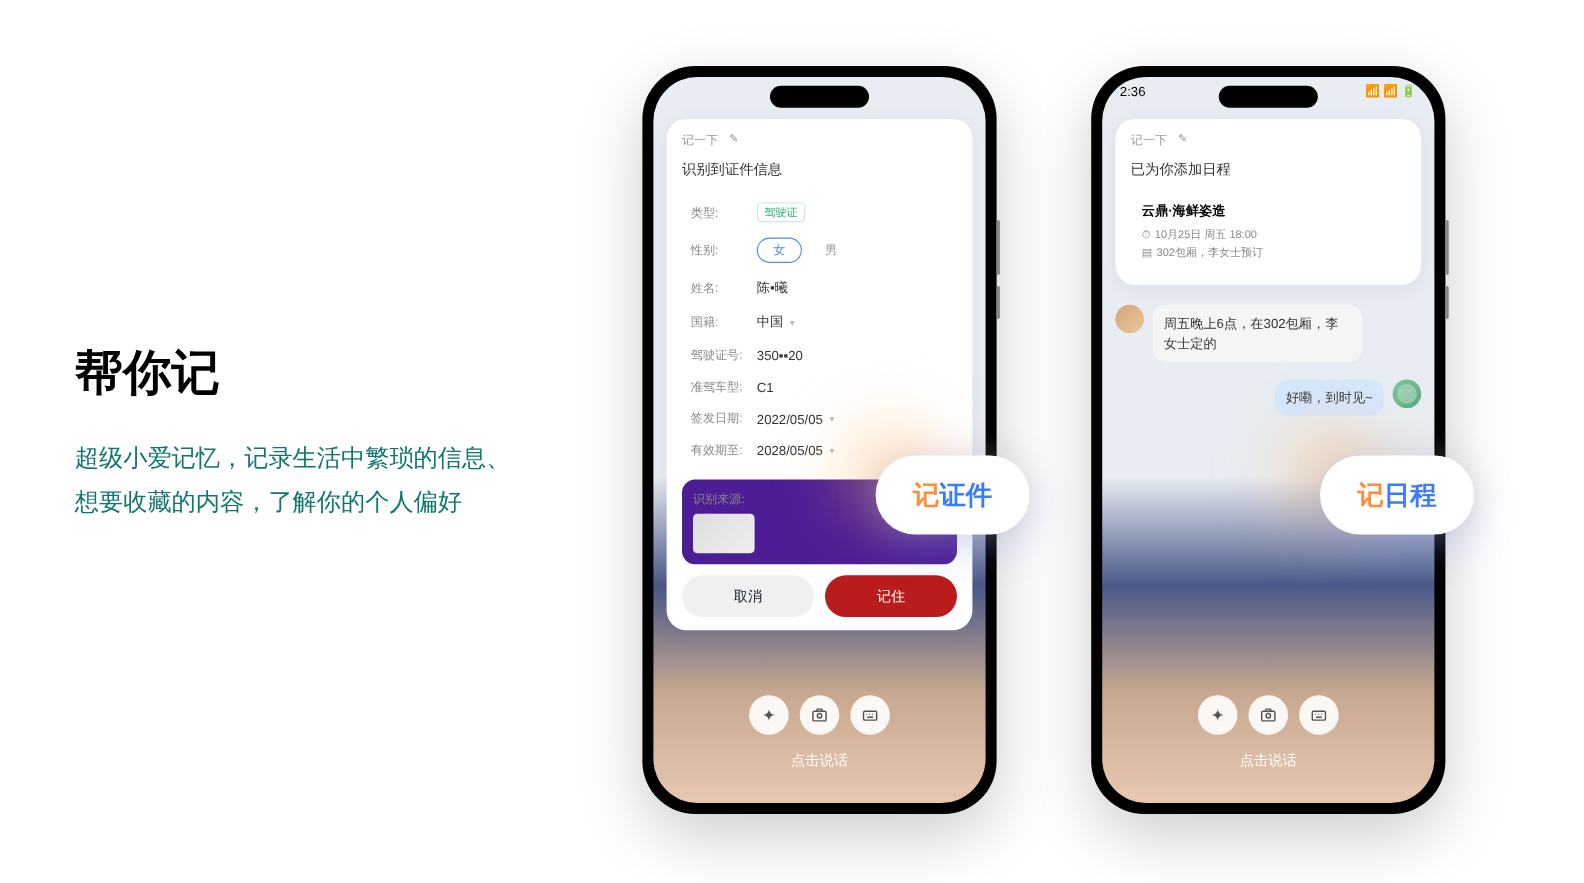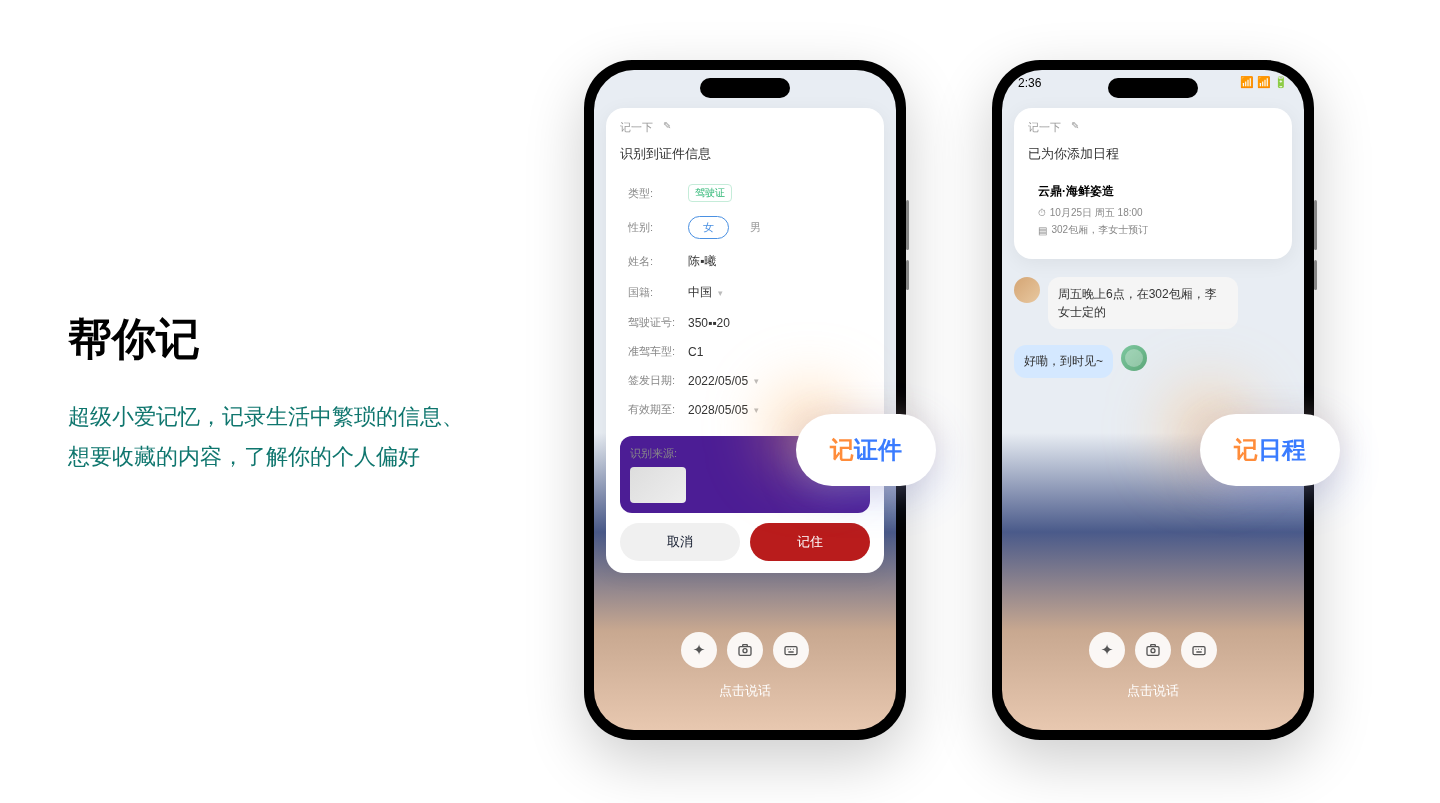--- a/index.html
+++ b/index.html
@@ -36,21 +36,21 @@
 .btn.confirm{background:#b91c1c;color:#fff}
 .event-card{background:#fff;border-radius:10px;padding:10px;margin-top:4px}
 .event-title{font-size:12px;font-weight:700;color:#000;margin-bottom:6px}
 .event-line{font-size:10px;color:#888;display:flex;align-items:center;gap:4px;margin-top:3px}
 .chat{padding:10px 12px}
 .msg-left{display:flex;gap:8px;margin-bottom:16px}
 .avatar{width:26px;height:26px;border-radius:50%;background:linear-gradient(135deg,#d4a574,#e8c8a0);flex-shrink:0}
 .avatar2{width:26px;height:26px;border-radius:50%;background:linear-gradient(135deg,#7ec8a0,#5ba87a);flex-shrink:0;position:relative}
 .avatar2::after{content:"";position:absolute;inset:4px;background:#fff;border-radius:50%;opacity:.3}
 .bubble-l{background:#f5f5f5;border-radius:12px;padding:8px 10px;font-size:12px;color:#333;max-width:190px;line-height:1.5}
-.msg-right{display:flex;gap:8px;}
+.msg-right{display:flex;gap:8px;justify-content:flex-end}
 .bubble-r{background:#d4e8ff;border-radius:12px;padding:8px 10px;font-size:12px;color:#333}
 .bottom-bar{position:absolute;bottom:30px;left:0;right:0;text-align:center}
 .icon-row{display:flex;justify-content:center;gap:10px;margin-bottom:14px}
 .icon-btn{width:36px;height:36px;background:rgba(255,255,255,.9);border-radius:18px;display:flex;align-items:center;justify-content:center;font-size:15px;color:#555}
 .tap-text{color:#fff;font-size:13px}
 .pill{position:absolute;background:#fff;border-radius:40px;padding:20px 34px;font-size:24px;font-weight:600;box-shadow:0 10px 40px rgba(100,140,255,.3),0 0 30px rgba(255,180,100,.2);z-index:30}
 .pill.pill1{left:796px;top:414px}
 .pill.pill2{left:1200px;top:414px}
 .pill .c1{color:#ff8c3a}
 .pill .c2{color:#3a7cff}

